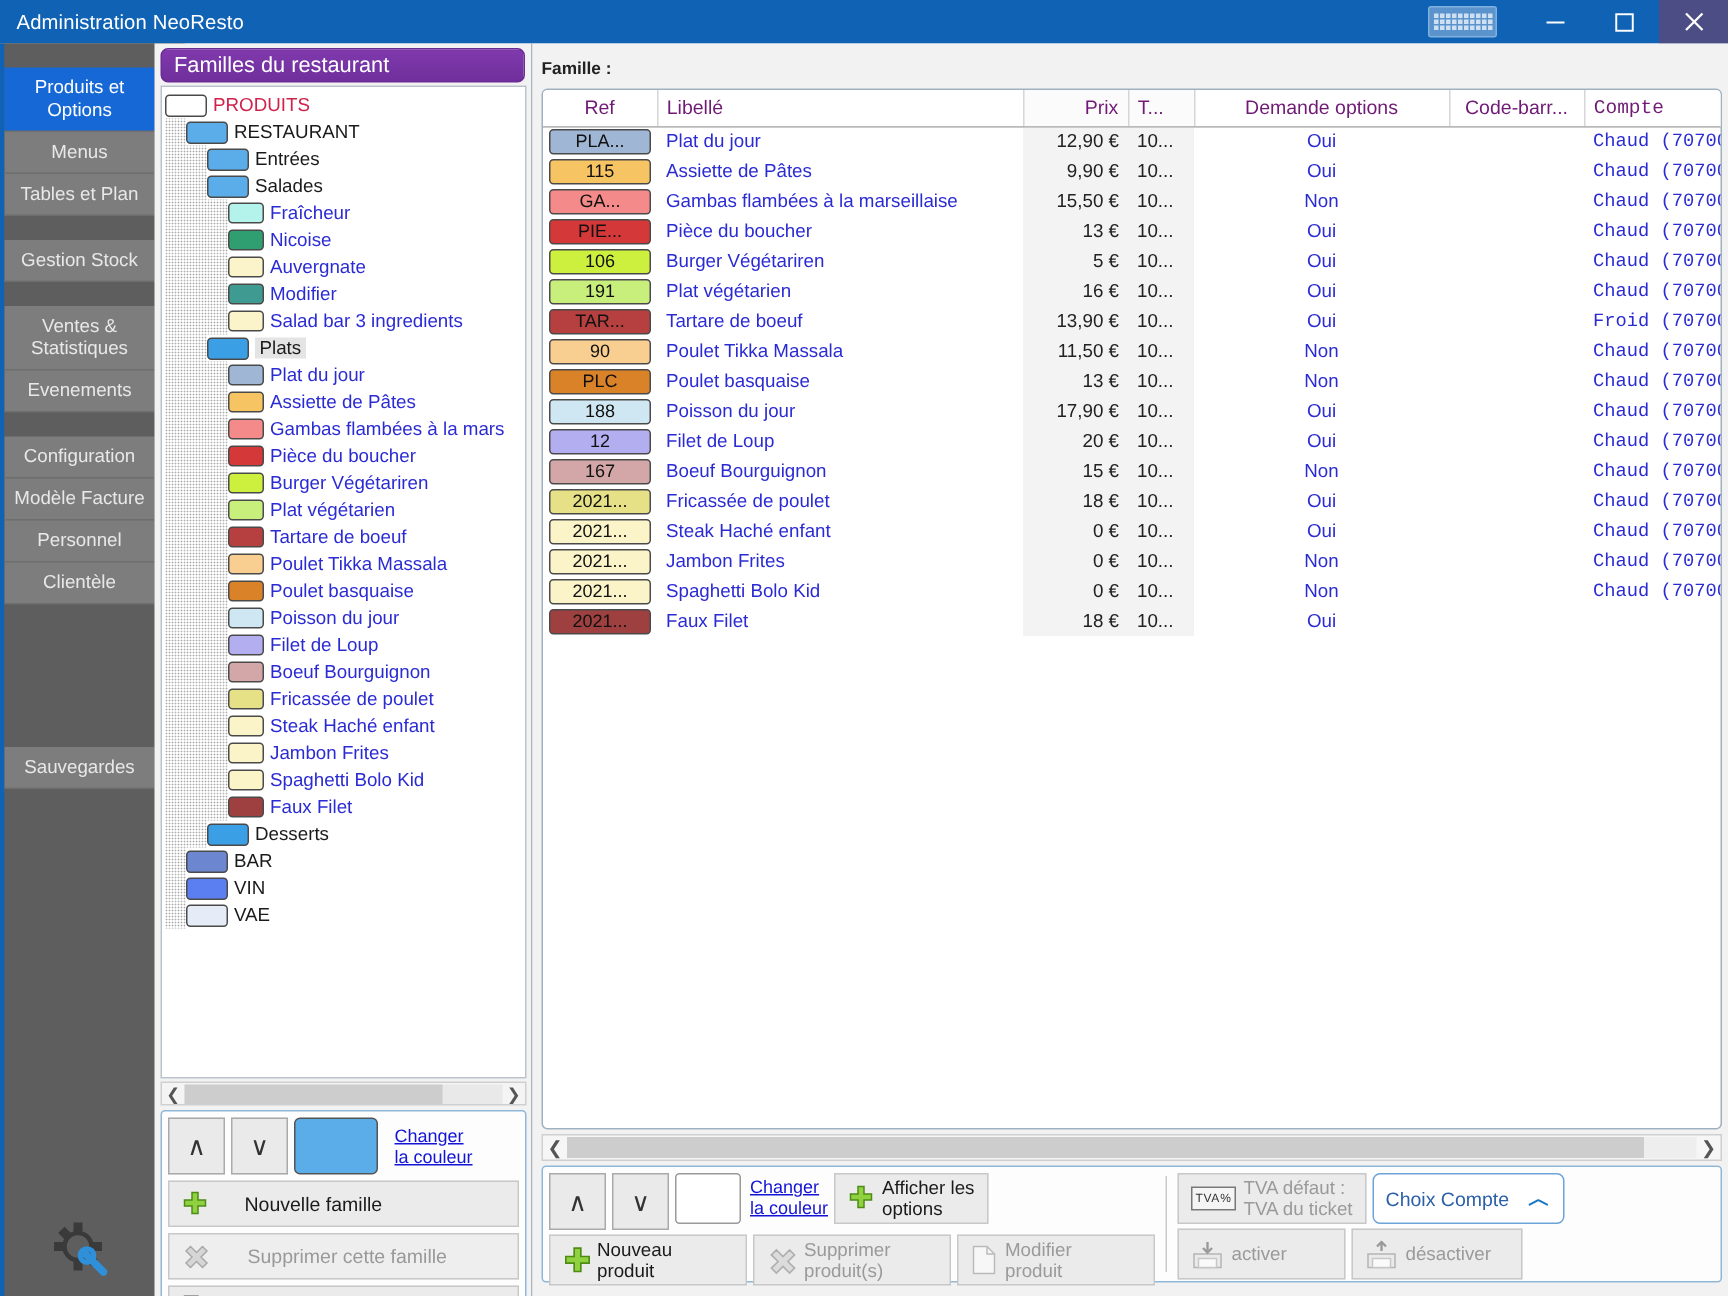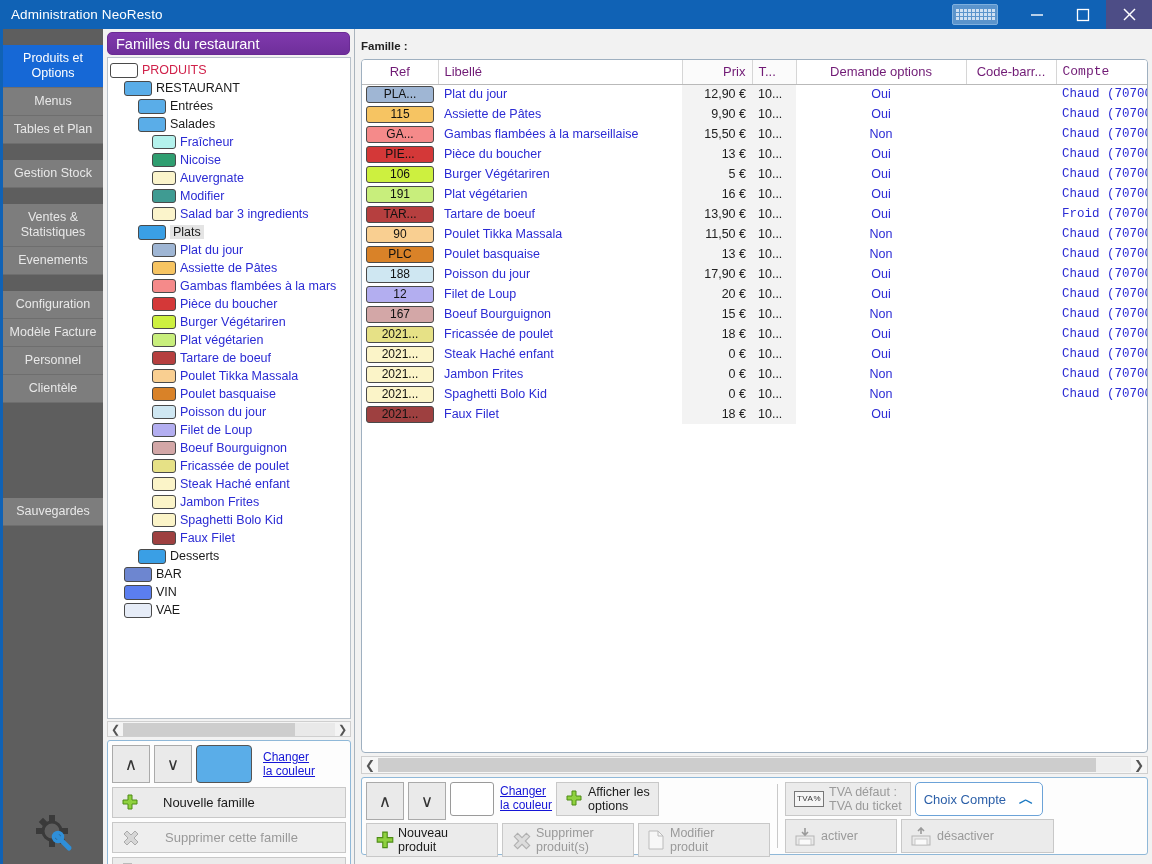--- a/index.html
+++ b/index.html
@@ -857,21 +857,21 @@
         <div class="tool-btn disabled" style="width:112px;">
           <span class="printer-icon">
             <svg width="22" height="20" viewBox="0 0 22 20">
                 <rect x="2" y="9" width="18" height="9" fill="#eaeaea" stroke="#b5b5b5"></rect>
                 <rect x="5" y="12" width="12" height="6" fill="#fafafa" stroke="#c8c8c8"></rect>
                 <path d="M11 1v6M8 5l3 3 3-3" stroke="#9a9a9a" stroke-width="1.6" fill="none"></path>
               </svg>
           </span>
           <span>activer</span>
         </div>
-        <div class="tool-btn disabled" style="width:153px;text-align:right;">
+        <div class="tool-btn disabled" style="width:114px;text-align:right;">
           <span class="printer-icon">
             <svg width="22" height="20" viewBox="0 0 22 20">
                 <rect x="2" y="9" width="18" height="9" fill="#eaeaea" stroke="#b5b5b5"></rect>
                 <rect x="5" y="12" width="12" height="6" fill="#fafafa" stroke="#c8c8c8"></rect>
                 <path d="M11 7V1M8 4l3-3 3 3" stroke="#9a9a9a" stroke-width="1.6" fill="none"></path>
               </svg>
           </span>
           <span>désactiver</span>
         </div>
       </div>

